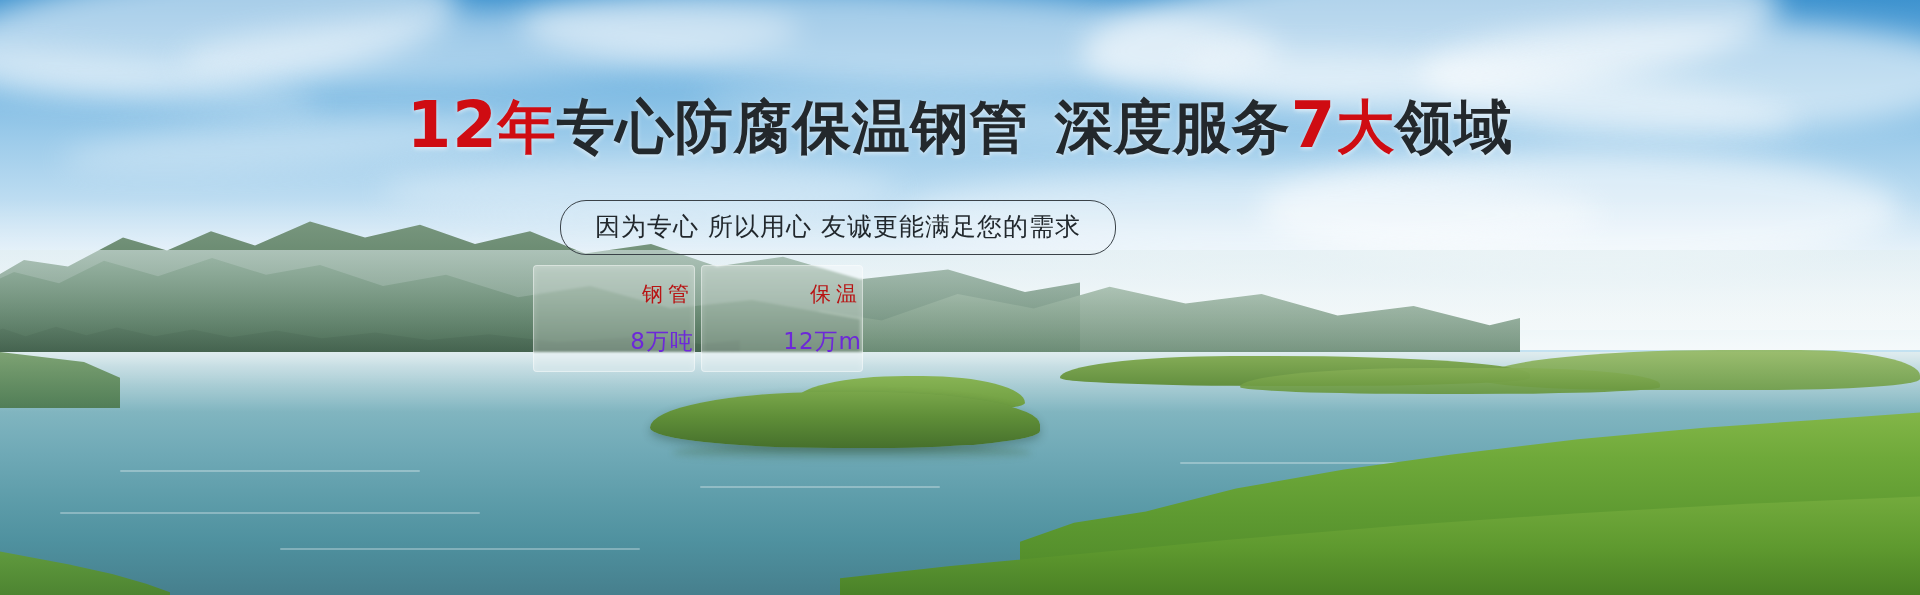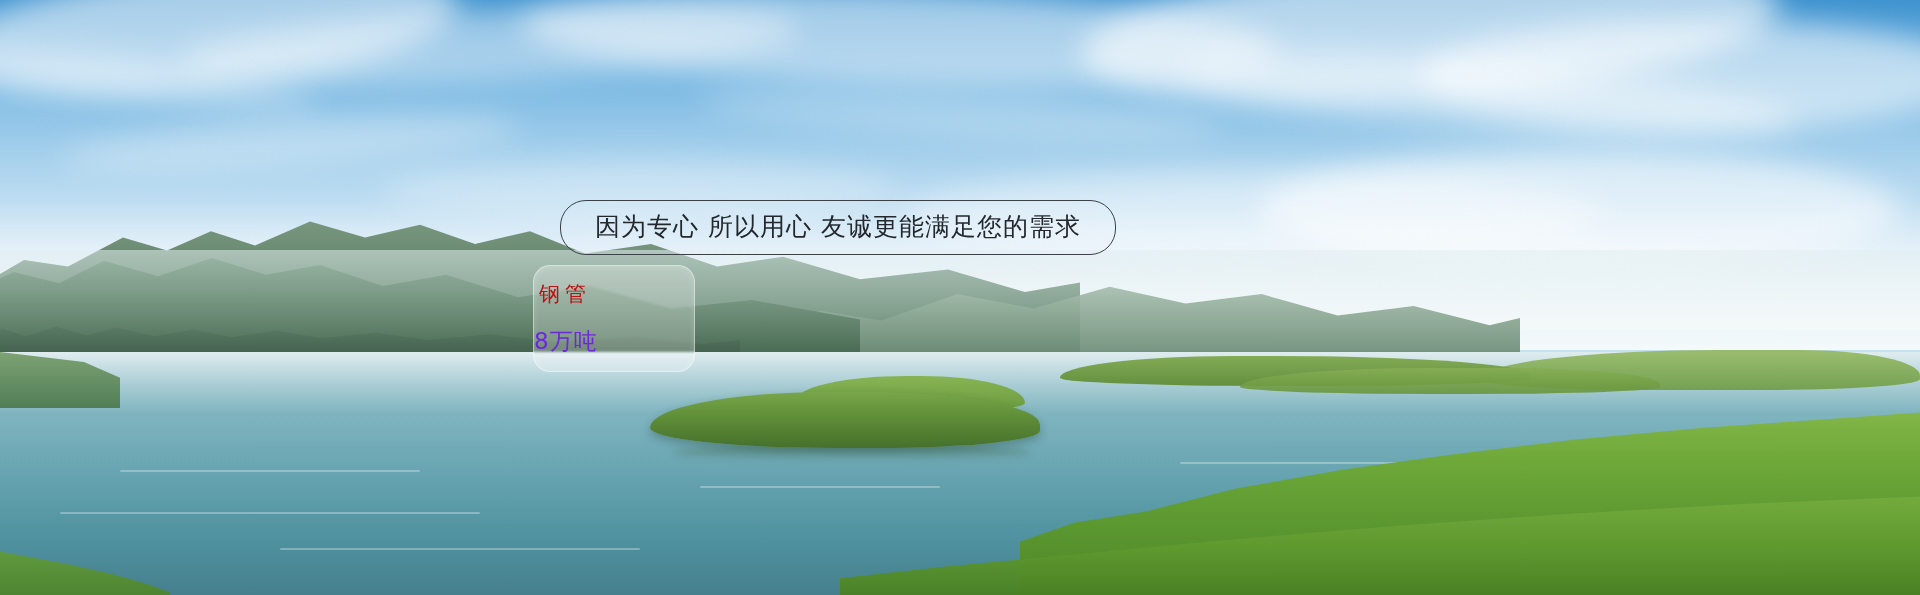--- a/index.html
+++ b/index.html
@@ -189,25 +189,25 @@
     background:rgba(255,255,255,.06);
   }
 
   
   .cards{
     position:absolute;left:533px;top:265px;
     display:flex;gap:6px;
   }
   .card{
     width:160px;height:105px;
-    border-radius:17px;
+    border-radius:4px;
     background:rgba(255,255,255,.26);
     border:1px solid rgba(255,255,255,.45);
     box-shadow:0 1px 6px rgba(255,255,255,.18) inset;
-    display:flex;flex-direction:column;align-items:flex-start;justify-content:center;
+    display:flex;flex-direction:column;align-items:flex-end;justify-content:center;
     backdrop-filter:blur(1px);
   }
   .card .t{
     font-family:"DejaVu Sans","Liberation Sans",sans-serif;
     font-size:21px;color:#b81414;letter-spacing:5px;
     margin:0 0 0 5px;padding-bottom:4px;font-weight:normal;
   }
   .card .v{
     font-family:"DejaVu Sans","Liberation Sans",sans-serif;
     font-size:23px;color:#6d28d9;letter-spacing:1px;margin-top:14px;
@@ -254,25 +254,32 @@
   <div class="sandbar"></div>
   <div class="sandbar2"></div>
   <div class="island-refl"></div>
   <div class="island2"></div>
   <div class="island"></div>
 
   <div class="grass-fg"></div>
   <div class="grass-fg2"></div>
   <div class="grass-left"></div>
 
+  <div class="headline">
+    <span class="red num">12</span><span class="red">年</span><span>专心防腐保温钢管</span><span class="gap"></span><span>深度服务</span><span class="red num">7</span><span class="red">大</span><span>领域</span>
+  </div>
 
   <div class="subtitle-wrap">
     <span class="subtitle">因为专心 所以用心  友诚更能满足您的需求</span>
   </div>
 
   <div class="cards">
     <div class="card">
       <div class="t">钢管</div>
       <div class="v"><span>8万吨</span><sup></sup></div>
     </div>
+    <div class="card">
+      <div class="t">保温</div>
+      <div class="v"><span>12万m</span><sup></sup></div>
+    </div>
   </div>
 
 </div>
 
 </body></html>

